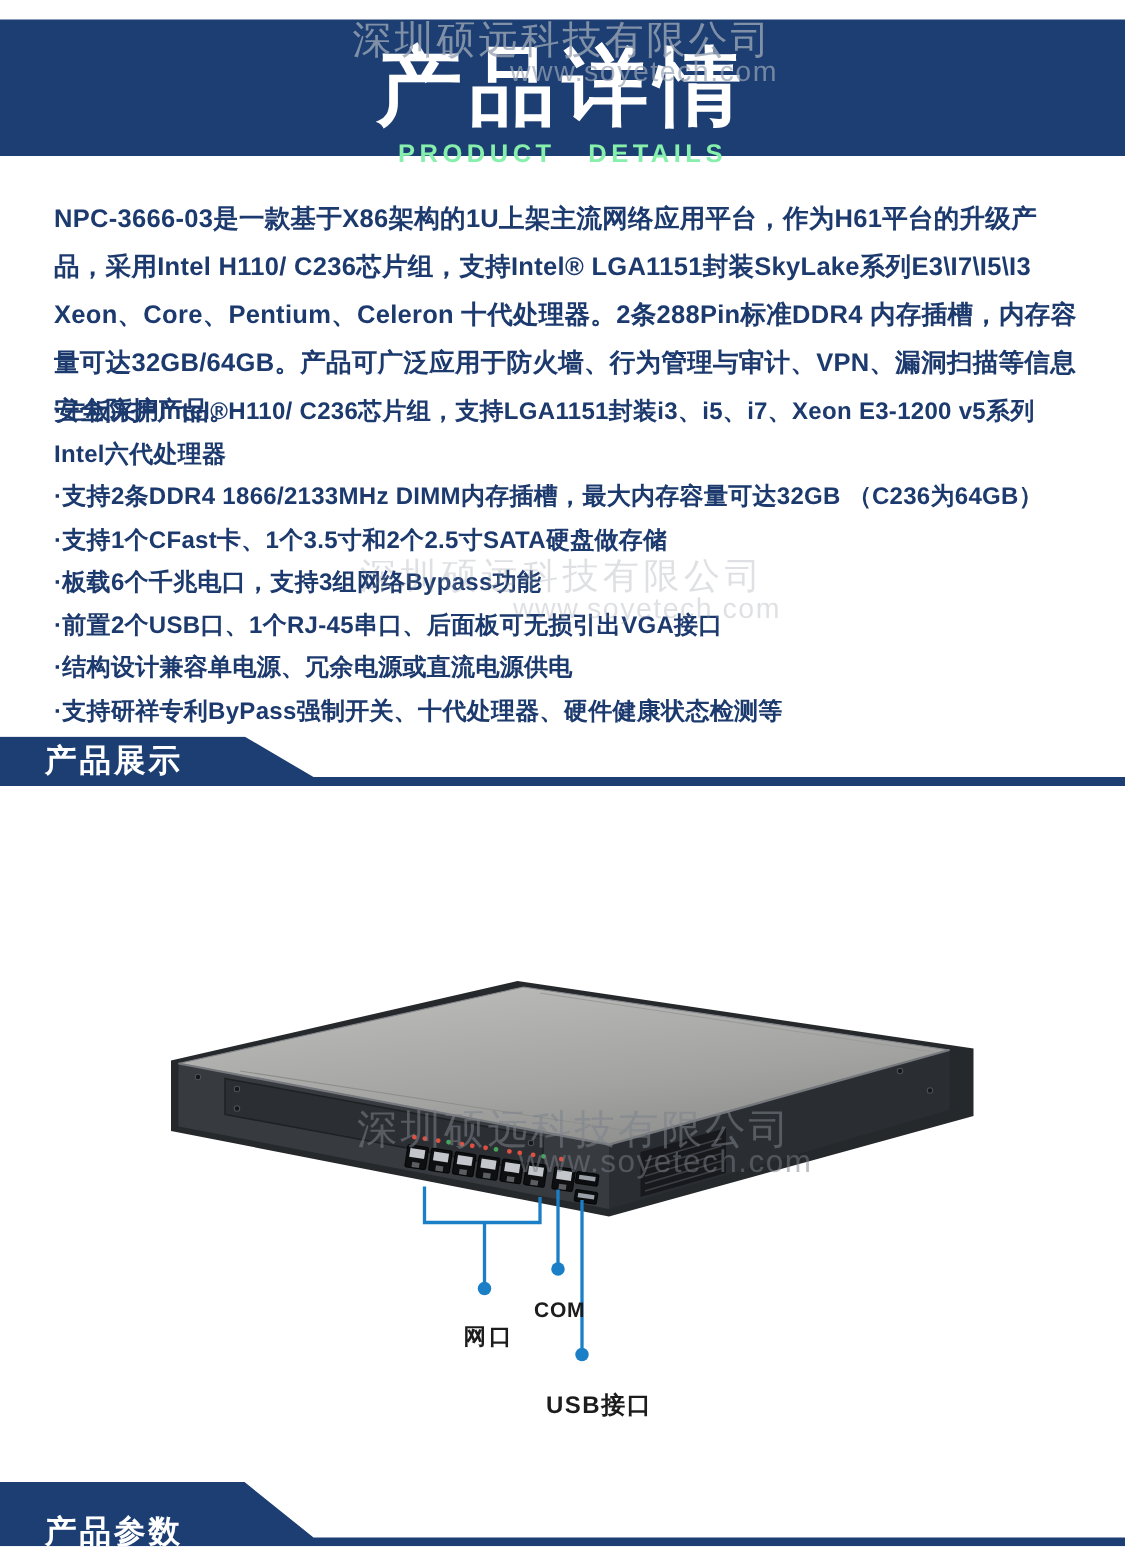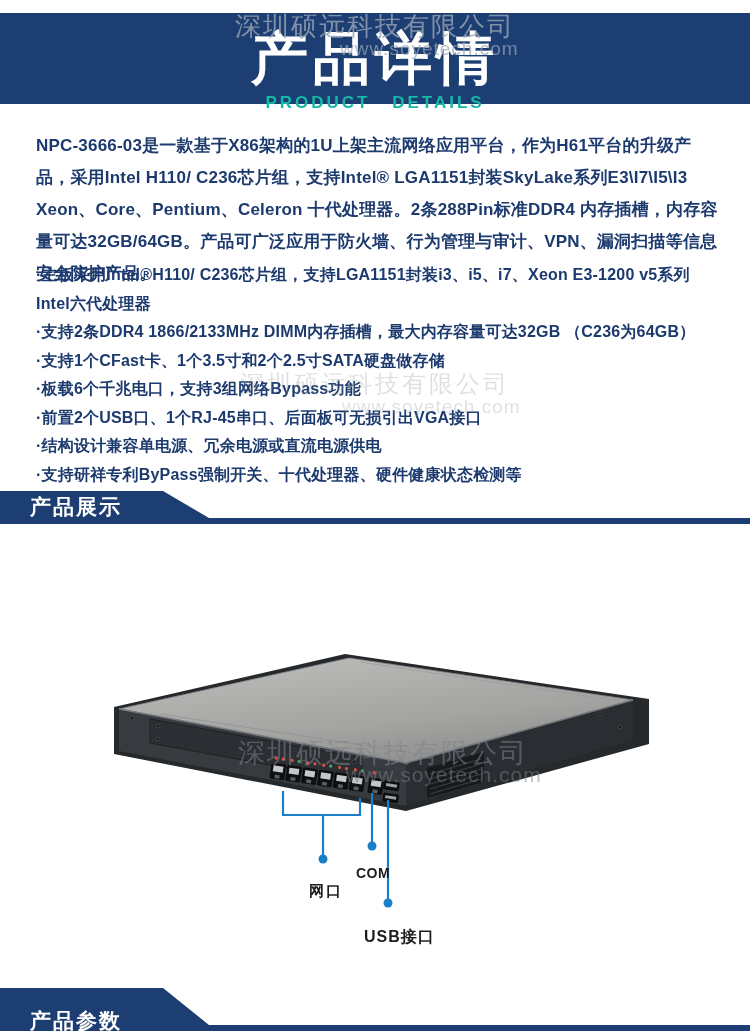--- a/index.html
+++ b/index.html
@@ -4,21 +4,21 @@
 <style>
   html,body{margin:0;padding:0;}
   body{
     width:750px;height:1031px;position:relative;overflow:hidden;background:#ffffff;
     font-family:"Liberation Sans","DejaVu Sans",sans-serif;
   }
   
   .hero{position:absolute;top:13px;left:0;width:750px;height:91px;background:#1c3e72;}
   .hero-title{margin:15px 0 0 0;text-align:center;color:#ffffff;font-size:57px;line-height:60px;
     font-weight:700;letter-spacing:5px;}
-  .hero-sub{margin:5px 0 0 0;text-align:center;color:#14b8a6;font-size:17px;font-weight:700;
+  .hero-sub{margin:5px 0 0 0;text-align:center;color:#86efac;font-size:17px;font-weight:700;
     letter-spacing:3px;word-spacing:14px;}
   
   .wm{position:absolute;z-index:6;pointer-events:none;white-space:nowrap;font-weight:400;}
   .wm-top-1{top:9px;left:0;width:750px;text-align:center;font-size:26px;color:#9aa5b5;opacity:.8;letter-spacing:2px;}
   .wm-top-2{top:38px;left:340px;font-size:19px;color:#9aa5b5;opacity:.7;letter-spacing:1px;}
   .wm-mid-1{top:368px;left:240px;font-size:24px;color:#8f949c;opacity:.28;letter-spacing:3px;}
   .wm-mid-2{top:396px;left:342px;font-size:19px;color:#8f949c;opacity:.28;letter-spacing:1px;}
   .wm-img-1{top:735px;left:238px;font-size:27px;color:#7d828a;opacity:.55;letter-spacing:2px;}
   .wm-img-2{top:763px;left:346px;font-size:21px;color:#7d828a;opacity:.5;letter-spacing:1px;}
   

